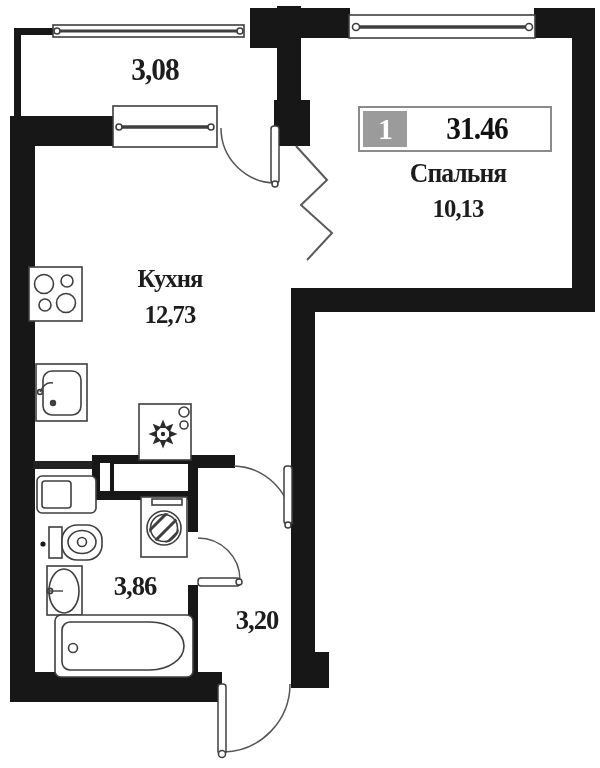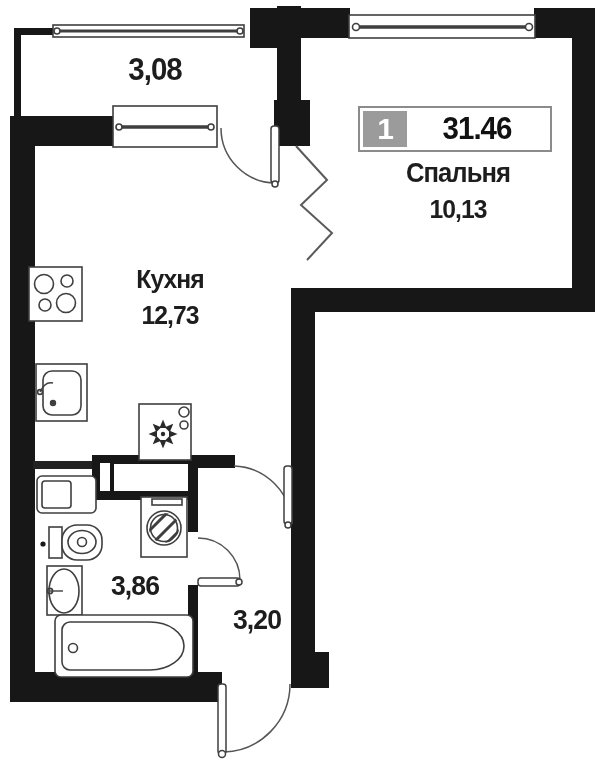--- a/index.html
+++ b/index.html
@@ -7,21 +7,21 @@
     --line:#3f3f3f;
     --soft:#6a6a6a;
     --bg:#ffffff;
     --badge-gray:#9b9b9b;
     --badge-border:#8b8b8b;
     --text:#1d1d1d;
   }
   html,body{margin:0;padding:0;background:var(--bg);}
   .stage{
     position:relative;width:600px;height:768px;background:var(--bg);
-    overflow:hidden;font-family:Liberation Sans, sans-serif;
+    overflow:hidden;font-family:Liberation Serif, serif;
   }
   .plan-svg{position:absolute;left:0;top:0;}
   .lbl{
     position:absolute;color:var(--text);font-weight:bold;text-align:center;
     letter-spacing:-1px;transform:scaleX(.95);white-space:nowrap;
   }
   .lbl-balcony{left:95px;top:52px;width:120px;font-size:31px;}
   .lbl-kitchen-name{left:105px;top:264px;width:130px;font-size:26px;}
   .lbl-kitchen-area{left:105px;top:300px;width:130px;font-size:26px;}
   .lbl-bedroom-name{left:378px;top:158px;width:160px;font-size:27px;}

